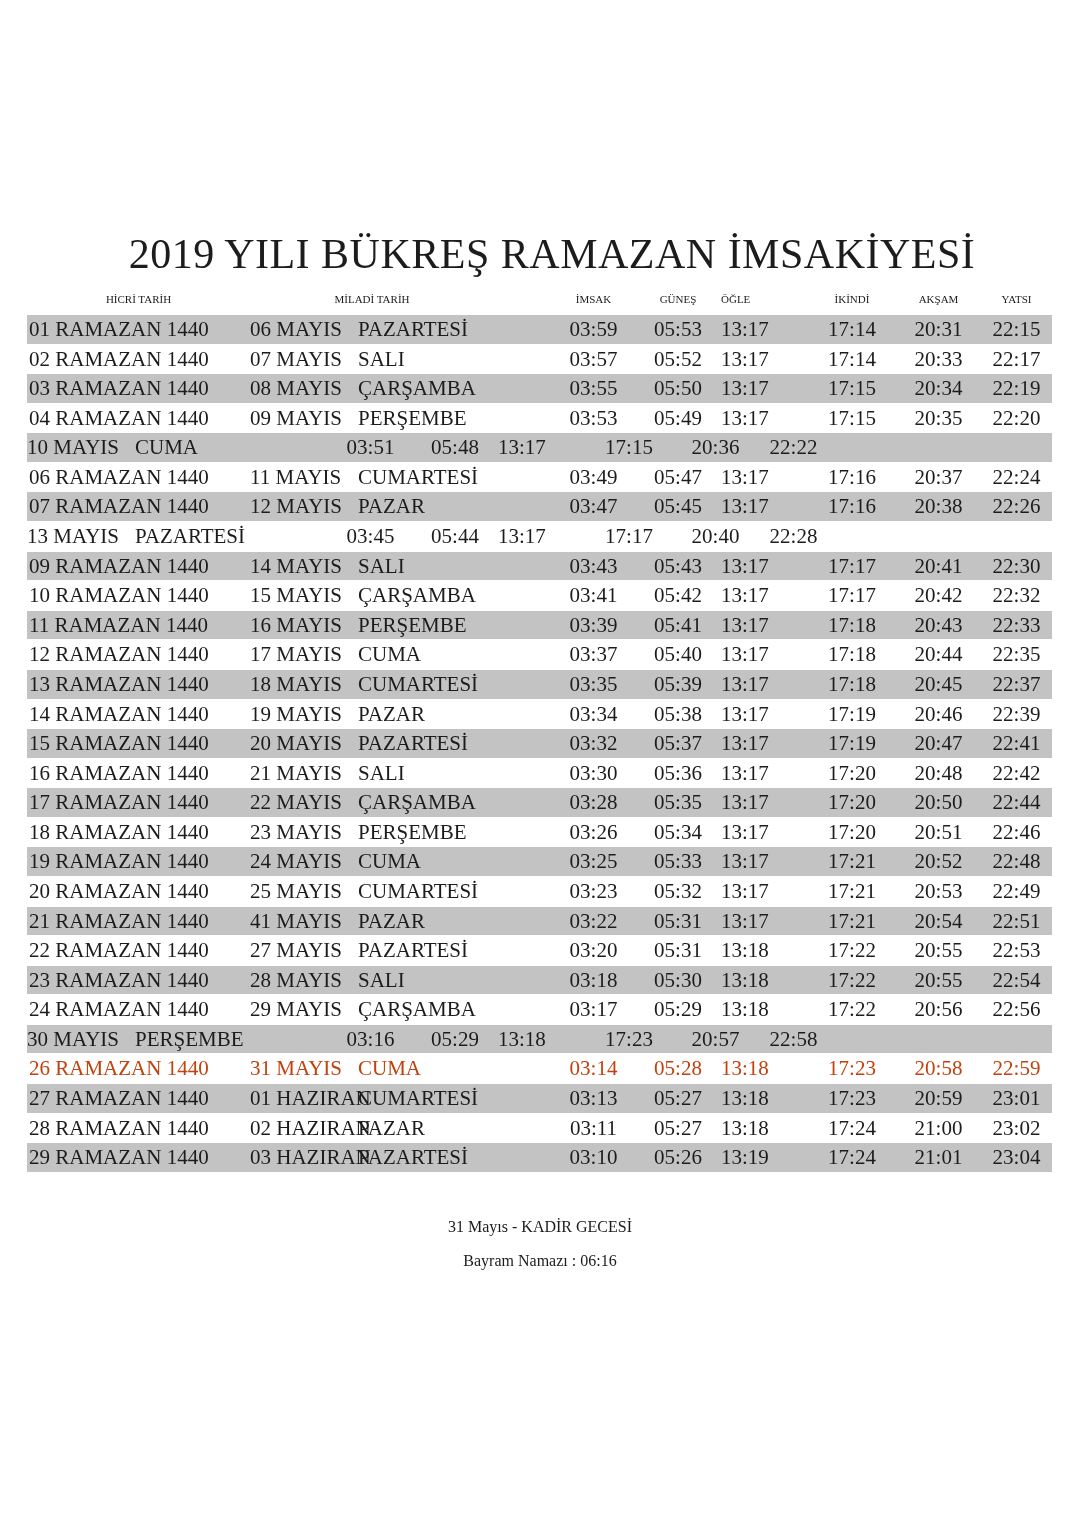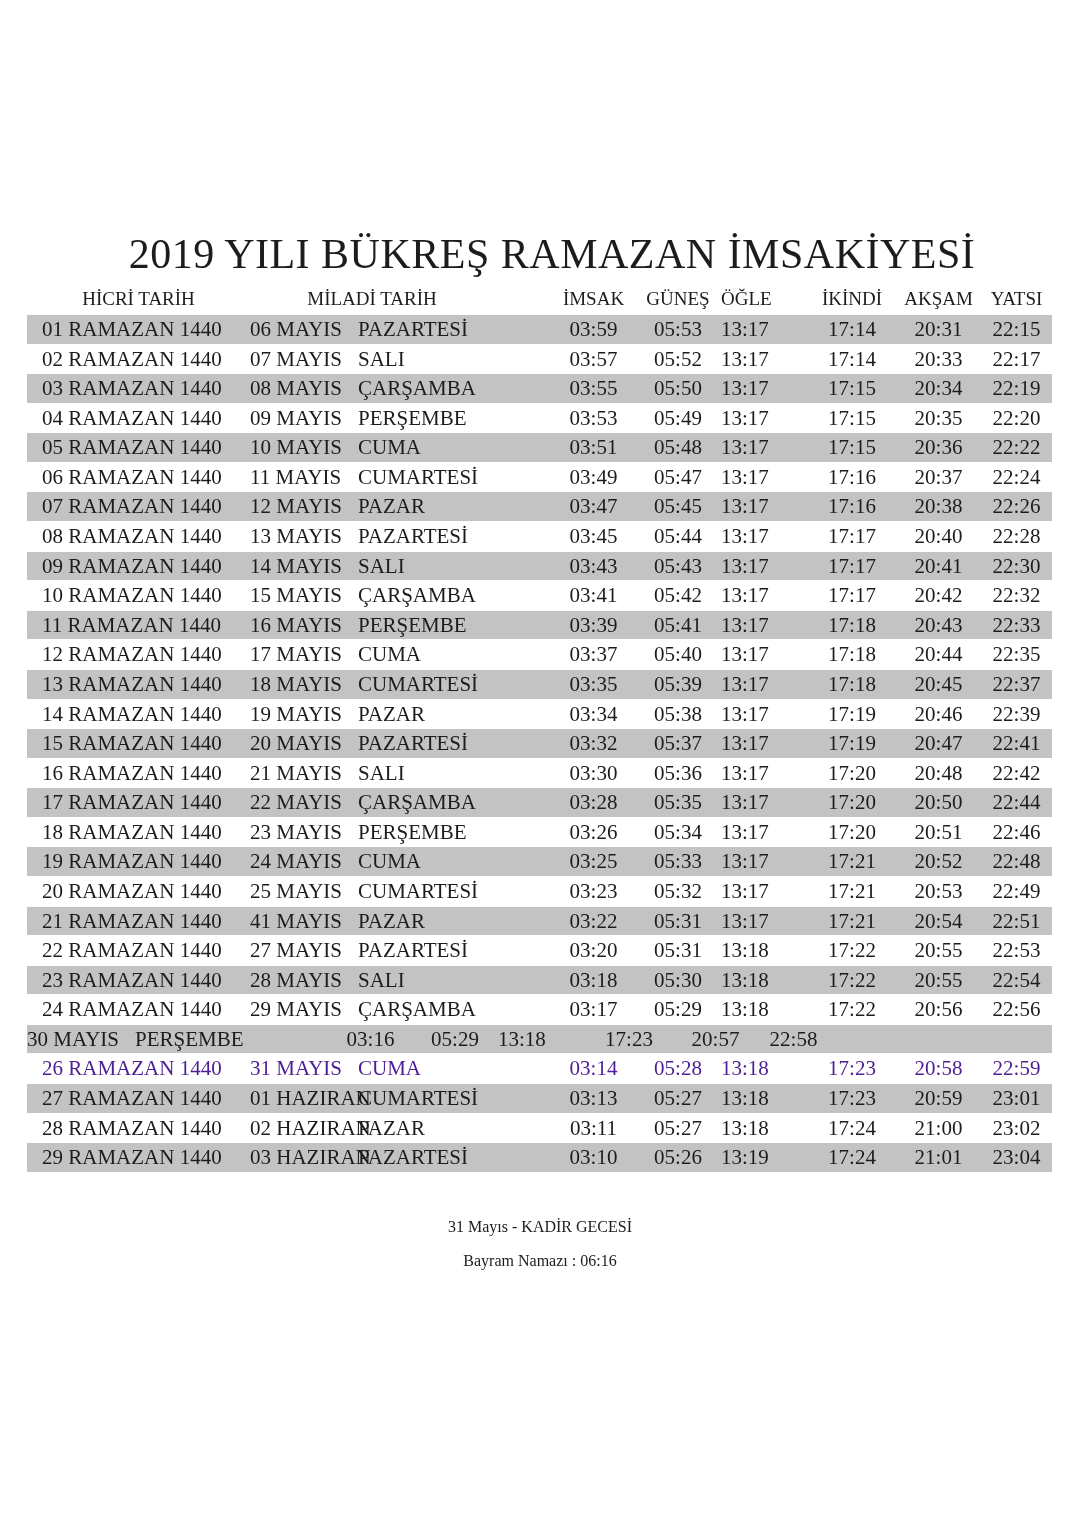--- a/index.html
+++ b/index.html
@@ -9,30 +9,30 @@
   }
   .page{position:absolute;inset:0;}
   .title{
     position:absolute;top:218px;left:0;width:1080px;
     text-align:center;font-size:42px;font-weight:400;
     letter-spacing:0.5px;margin:12px;white-space:nowrap;
   }
   
   .thead{
     position:absolute;top:287px;left:27px;width:1025px;height:24px;
-    display:flex;font-size:19px;line-height:24px;
+    display:flex;font-size:11px;line-height:24px;
   }
   
   .tbody{position:absolute;top:315px;left:27px;width:1025px;}
   .row{display:flex;height:29.58px;line-height:29.58px;font-size:21px;}
   .row.shade{background:#c3c3c3;box-shadow:0 -1px 0 #ffffff inset;}
-  .row.red, .row.red .c{color:#4c1d95;}
+  .row.red, .row.red .c{color:#c2410c;}
   
   .c{white-space:nowrap;overflow:visible;}
-  .c.hicri{width:223px;padding-left:15px;box-sizing:border-box;text-align:left;}
+  .c.hicri{width:223px;padding-left:2px;box-sizing:border-box;text-align:left;}
   .c.date {width:108px;text-align:left;}
   .c.day  {width:194px;text-align:left;}
   .c.t1{width:83px;text-align:center;}
   .c.t2{width:86px;text-align:center;}
   .c.t3{width:87px;text-align:left;}
   .c.t4{width:88px;text-align:center;}
   .c.t5{width:85px;text-align:center;}
   .c.t6{width:71px;text-align:center;}
   
   .thead .hicri{width:223px;padding-left:0;text-align:center;}
@@ -100,21 +100,20 @@
       <div class="c date">09 MAYIS</div>
       <div class="c day">PERŞEMBE</div>
       <div class="c t1">03:53</div>
       <div class="c t2">05:49</div>
       <div class="c t3">13:17</div>
       <div class="c t4">17:15</div>
       <div class="c t5">20:35</div>
       <div class="c t6">22:20</div>
     </div>
       <div class="row shade">
-      <div class="c hicri">05 RAMAZAN 1440</div>
       <div class="c date">10 MAYIS</div>
       <div class="c day">CUMA</div>
       <div class="c t1">03:51</div>
       <div class="c t2">05:48</div>
       <div class="c t3">13:17</div>
       <div class="c t4">17:15</div>
       <div class="c t5">20:36</div>
       <div class="c t6">22:22</div>
     </div>
       <div class="row">
@@ -133,21 +132,20 @@
       <div class="c date">12 MAYIS</div>
       <div class="c day">PAZAR</div>
       <div class="c t1">03:47</div>
       <div class="c t2">05:45</div>
       <div class="c t3">13:17</div>
       <div class="c t4">17:16</div>
       <div class="c t5">20:38</div>
       <div class="c t6">22:26</div>
     </div>
       <div class="row">
-      <div class="c hicri">08 RAMAZAN 1440</div>
       <div class="c date">13 MAYIS</div>
       <div class="c day">PAZARTESİ</div>
       <div class="c t1">03:45</div>
       <div class="c t2">05:44</div>
       <div class="c t3">13:17</div>
       <div class="c t4">17:17</div>
       <div class="c t5">20:40</div>
       <div class="c t6">22:28</div>
     </div>
       <div class="row shade">

